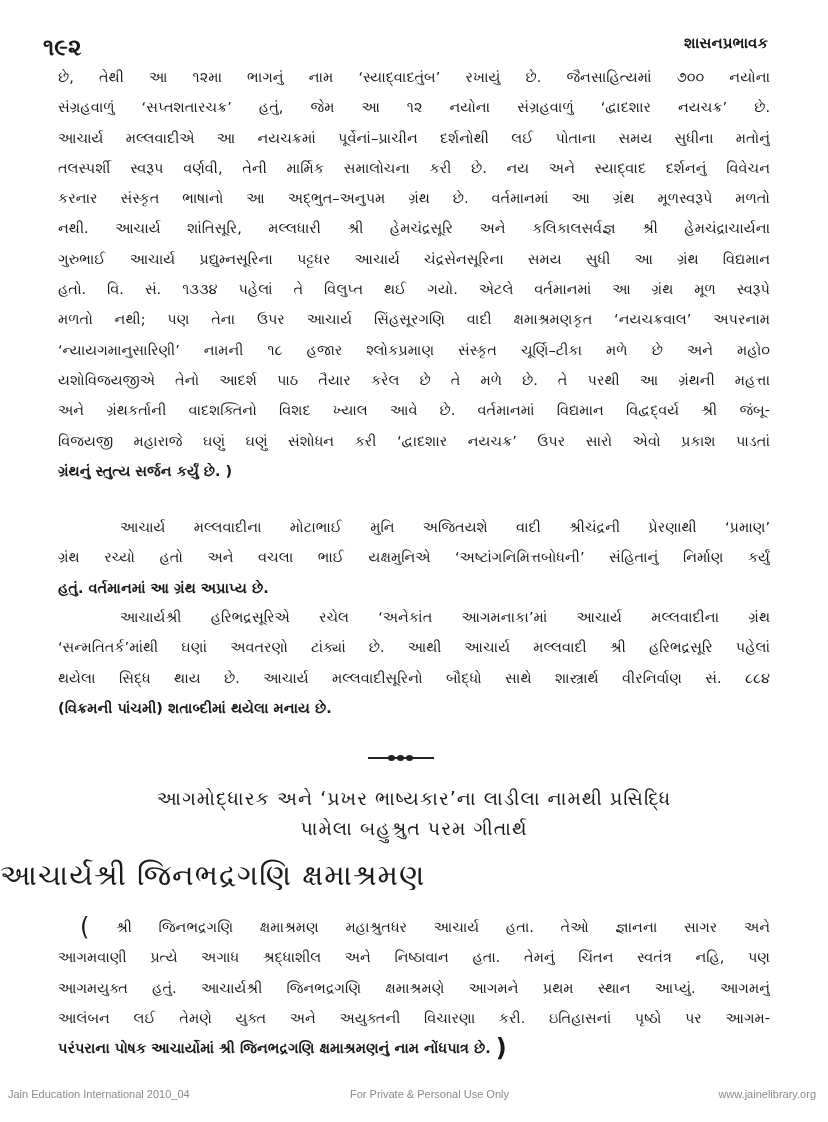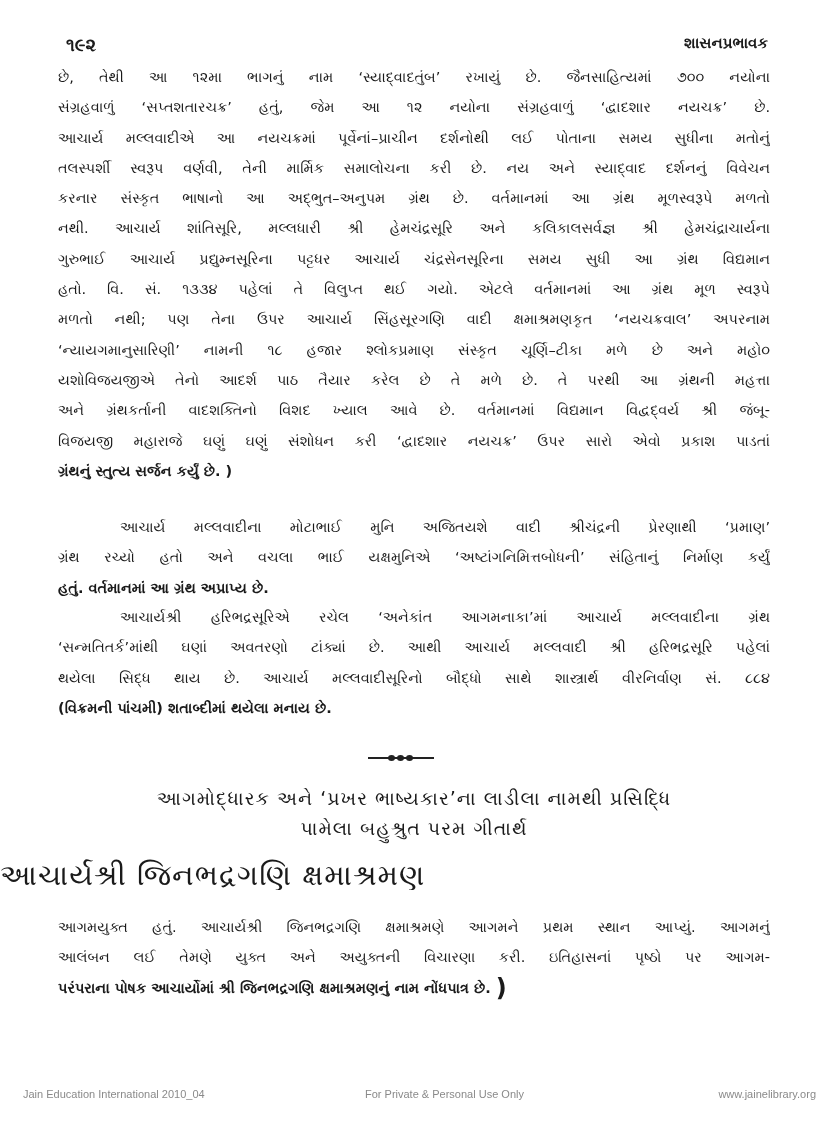--- a/index.html
+++ b/index.html
@@ -1,41 +1,41 @@
 <!DOCTYPE html>
 <html><head>
 <meta charset="utf-8">
 <style>
   html, body { margin: 0; padding: 0; background: #ffffff; }
   body {
     width: 828px; height: 1122px; position: relative; overflow: hidden;
     font-family: "DejaVu Sans", sans-serif; color: #1a1a1a;
   }
-  .page-number { position: absolute; left: 66px; top: 34px; font-size: 18px; font-weight: bold; }
+  .page-number { position: absolute; left: 43px; top: 34px; font-size: 23px; font-weight: bold; }
   .running-head { position: absolute; right: 60px; top: 34px; font-size: 15px; font-weight: bold; margin-left: 8px; }
   .body-block { position: absolute; left: 58px; width: 712px; }
   .line {
     font-size: 14.5px; line-height: 30.3px; height: 30.3px;
     white-space: nowrap; text-align: justify; text-align-last: justify; overflow: hidden;
   }
   .line.last { text-align-last: left; font-weight: bold; }
   .line.indent { padding-left: 62px; }
   #para1 { top: 62px; }
   #para2 { top: 512px; }
   #para3 { top: 602px; }
   .ornament { position: absolute; left: 368px; top: 755px; width: 66px; height: 6px; }
   .ornament .rule { position: absolute; left: 0; right: 0; top: 2px; height: 1.5px; background: #222; }
   .ornament .dot { position: absolute; top: 0; width: 7px; height: 6px; border-radius: 50%; background: #222; }
   .subheading { position: absolute; left: 0; width: 828px; text-align: center; font-size: 19px; letter-spacing: 1px; }
   #sub1 { top: 787px; }
   #sub2 { top: 817px; }
   .title { position: absolute; left: 0; width: 828px; top: 858px; text-align: left; font-size: 29px; letter-spacing: 1px; }
   #para4 { top: 912px; }
   .paren { font-size: 24px; vertical-align: -3px; }
-  .footer { position: absolute; top: 1088px; font-family: "Liberation Sans", sans-serif; font-size: 11px; color: #8a8a8a; margin-left: 15px; }
+  .footer { position: absolute; top: 1088px; font-family: "Liberation Sans", sans-serif; font-size: 11px; color: #8a8a8a; }
   #footer-left { left: 8px; }
   #footer-center { left: 350px; }
   #footer-right { right: 12px; }
 </style>
 </head>
 <body>
 
 <div class="page-number">૧૯૨</div>
 <div class="running-head">શાસનપ્રભાવક</div>
 
@@ -74,20 +74,25 @@
   <div class="dot" style="left:20px"></div>
   <div class="dot" style="left:29px"></div>
   <div class="dot" style="left:38px"></div>
 </div>
 
 <div id="sub1" class="subheading">આગમોદ્ધારક અને ‘પ્રખર ભાષ્યકાર’ના લાડીલા નામથી પ્રસિદ્ધિ</div>
 <div id="sub2" class="subheading">પામેલા બહુશ્રુત પરમ ગીતાર્થ</div>
 <div class="title">આચાર્યશ્રી જિનભદ્રગણિ ક્ષમાશ્રમણ</div>
 
 <div id="para4" class="body-block">
+  <div class="line indent" style="padding-left:22px">
+    <span class="paren">(</span>
+    <span>શ્રી જિનભદ્રગણિ ક્ષમાશ્રમણ મહાશ્રુતધર આચાર્ય હતા. તેઓ જ્ઞાનના સાગર અને</span>
+  </div>
+  <div class="line">આગમવાણી પ્રત્યે અગાધ શ્રદ્ધાશીલ અને નિષ્ઠાવાન હતા. તેમનું ચિંતન સ્વતંત્ર નહિ, પણ</div>
   <div class="line">આગમયુક્ત હતું. આચાર્યશ્રી જિનભદ્રગણિ ક્ષમાશ્રમણે આગમને પ્રથમ સ્થાન આપ્યું. આગમનું</div>
   <div class="line">આલંબન લઈ તેમણે યુક્ત અને અયુક્તની વિચારણા કરી. ઇતિહાસનાં પૃષ્ઠો પર આગમ-</div>
   <div class="line last">
     <span>પરંપરાના પોષક આચાર્યોમાં શ્રી જિનભદ્રગણિ ક્ષમાશ્રમણનું નામ નોંધપાત્ર છે.</span>
     <span class="paren">)</span>
   </div>
 </div>
 
 <div id="footer-left" class="footer">Jain Education International   2010_04</div>
 <div id="footer-center" class="footer">For Private &amp; Personal Use Only</div>

